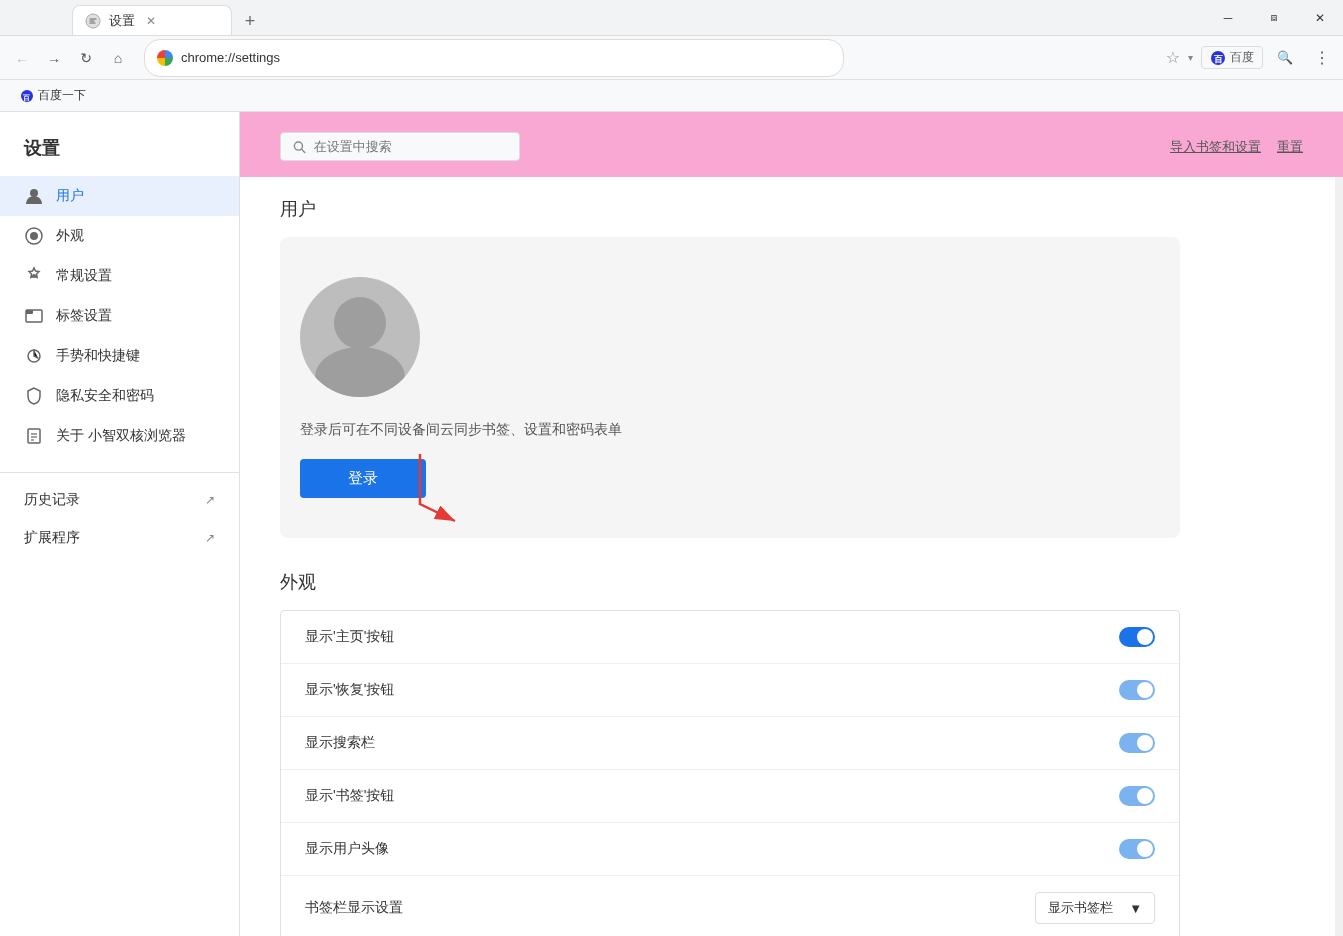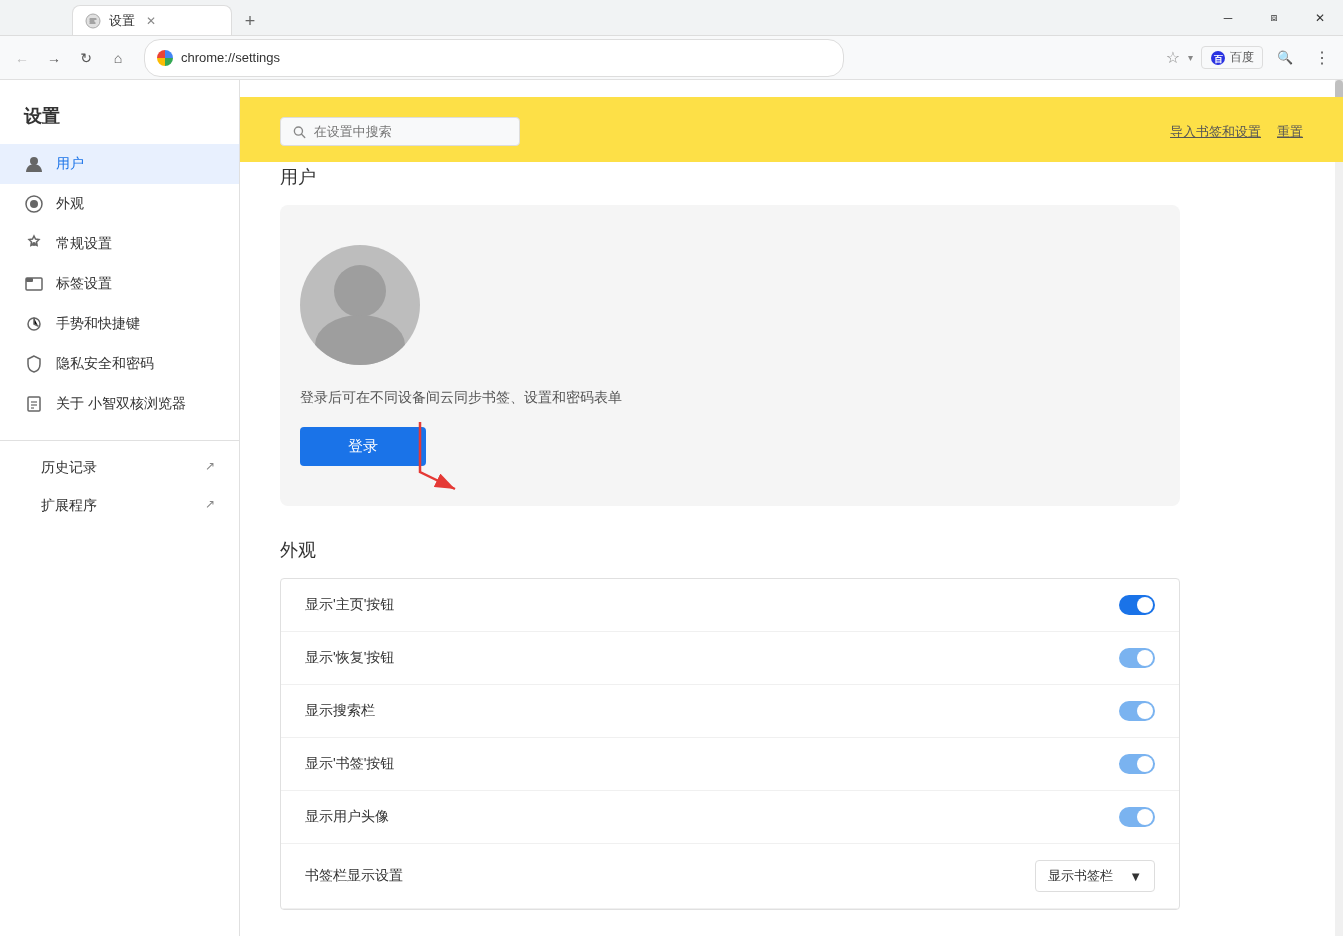--- a/index.html
+++ b/index.html
@@ -29,26 +29,26 @@
     
     .main-content { display: flex; flex: 1; overflow: hidden; }
 
     
     .sidebar { width: 240px; background: #fff; border-right: 1px solid #e0e0e0; padding: 16px 0; overflow-y: auto; flex-shrink: 0; }
     .sidebar-title { font-size: 18px; font-weight: bold; color: #333; padding: 8px 24px 16px; }
     .sidebar-item { display: flex; align-items: center; gap: 12px; padding: 10px 24px; cursor: pointer; color: #333; font-size: 14px; }
     .sidebar-item.active { background: #e8f0fe; color: #1a73e8; }
     .sidebar-icon { width: 20px; height: 20px; display: flex; align-items: center; justify-content: center; font-size: 16px; color: #666; flex-shrink: 0; }
     .sidebar-section { margin-top: 16px; padding-top: 8px; border-top: 1px solid #e0e0e0; }
-    .sidebar-link { display: flex; align-items: flex-start; justify-content: space-between; padding: 10px 24px; cursor: pointer; color: #333; font-size: 14px; margin-left: 17px; }
+    .sidebar-link { display: flex; align-items: center; justify-content: space-between; padding: 10px 24px; cursor: pointer; color: #333; font-size: 14px; }
     .external-icon { font-size: 12px; color: #888; }
 
     
     .settings-content { flex: 1; overflow-y: auto; background: #fff; position: relative; }
-    .settings-header { display: flex; align-items: center; justify-content: space-between; padding: 20px 40px 16px; border-bottom: none; position: sticky; top: 17px; background: #fde047; z-index: 10; }
+    .settings-header { display: flex; align-items: center; justify-content: space-between; padding: 20px 40px 16px; border-bottom: none; position: sticky; top: 0; background: #f9a8d4; z-index: 10; }
     .search-box { display: flex; align-items: center; gap: 8px; border: 1px solid #ddd; border-radius: 4px; padding: 6px 12px; width: 240px; background: #f8f9fa; }
     .search-input { border: none; background: transparent; outline: none; font-size: 13px; width: 100%; color: #333; }
     .header-actions { display: flex; gap: 16px; align-items: center; }
     .header-link { font-size: 13px; color: #555; cursor: pointer; text-decoration: underline; }
 
     
     .content-area { padding: 20px 40px; }
     .section-title { font-size: 18px; font-weight: normal; color: #333; margin-bottom: 16px; }
 
     
@@ -118,20 +118,29 @@
             <circle cx="8" cy="8" r="7" fill="#2932e1"></circle>
             <text x="4" y="12" font-size="9" fill="#fff" font-weight="bold">百</text>
           </svg>
         <span class="baidu-logo-text">百度</span>
       </div>
       <div class="nav-btn" style="font-size:13px;">🔍</div>
       <div class="nav-btn" style="font-size:16px; letter-spacing:-2px;">⋮</div>
     </div>
   </div>
 
+  <div class="bookmarks-bar">
+    <div class="bookmark-item">
+      <svg width="14" height="14" viewBox="0 0 14 14">
+          <circle cx="7" cy="7" r="6" fill="#2932e1"></circle>
+          <text x="3" y="11" font-size="7" fill="#fff" font-weight="bold">百</text>
+        </svg>
+      <span>百度一下</span>
+    </div>
+  </div>
 
   <div class="main-content">
 
     <div class="sidebar">
       <div class="sidebar-title">设置</div>
 
       <div class="sidebar-item active">
         <span class="sidebar-icon">
           <svg width="20" height="20" viewBox="0 0 20 20">
               <circle cx="10" cy="7" r="4" fill="#666"></circle>

